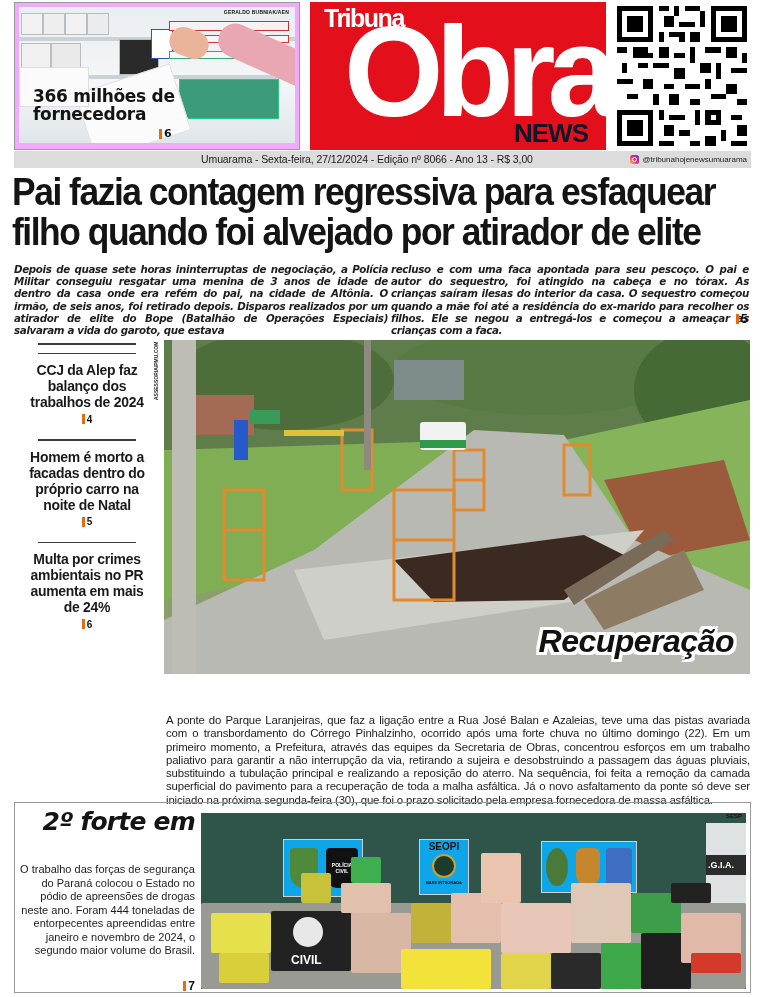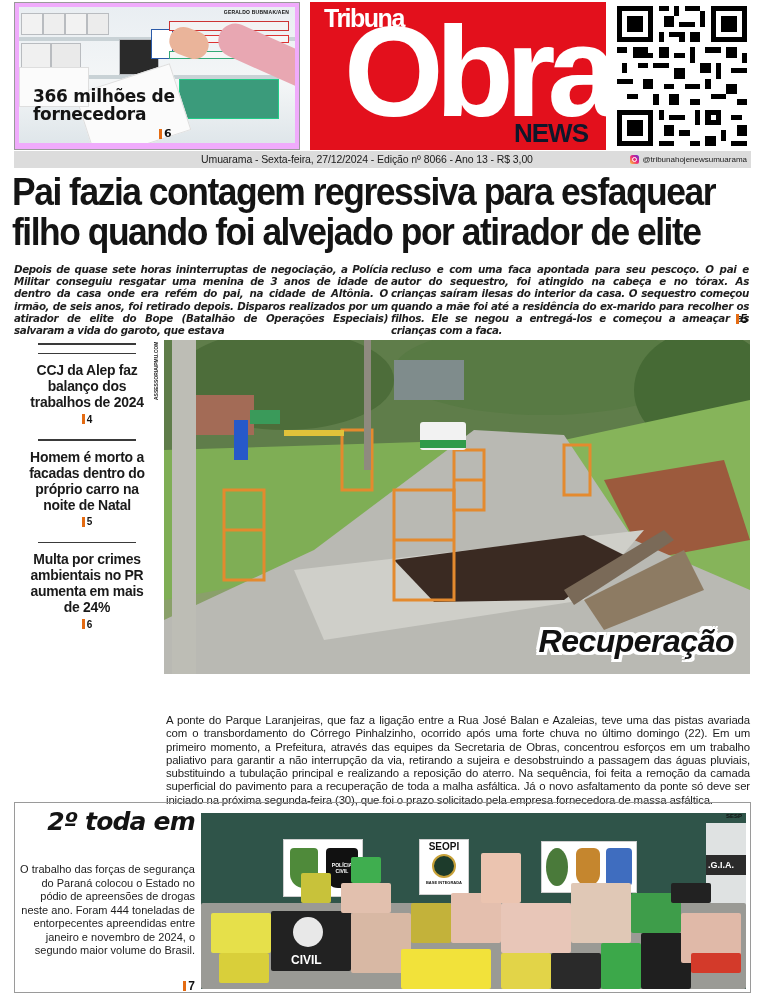--- a/index.html
+++ b/index.html
@@ -132,21 +132,21 @@
   .bottom-text {
     position: absolute; left: 4px; top: 60px; width: 176px; text-align: right;
     font-family: "Liberation Sans", sans-serif; font-size: 11px; line-height: 13.5px; color: #1c1c1c;
   }
   .bottom-ref { position: absolute; right: 555px; top: 176px; font-size: 12px; }
   .bottom-photo {
     position: absolute; left: 186px; top: 10px; width: 545px; height: 176px; overflow: hidden;
     background: #2f5449;
   }
   .bottom-credit { position: absolute; right: 4px; top: 0px; font-size: 6px; font-weight: bold; color: #111; }
-  .sign { position: absolute; background: #ffffff; border: 1px solid #cfcfcf; }
+  .sign { position: absolute; background: #0ea5e9; border: 1px solid #cfcfcf; }
   .pkg { position: absolute; border-radius: 2px; }
 </style>
 </head>
 <body>
 
 <div class="teaser-box">
   <div class="teaser-photo">
     <div class="shelf" style="top:30px;"></div>
     <div class="shelf" style="top:68px;"></div>
     <div class="box" style="left:2px;top:6px;width:22px;height:22px;background:#f2f2f2;"></div>
@@ -346,21 +346,21 @@
 
     <polygon points="400,250 500,190 510,200 410,265" fill="#7a6a58"></polygon>
     <polygon points="420,260 520,210 540,250 440,290" fill="#8d7b63"></polygon>
   </svg>
   <span class="feature-overlay">Recuperação</span>
 </div>
 <p class="feature-caption">A ponte do Parque Laranjeiras, que faz a ligação entre a Rua José Balan e Azaleias, teve uma das pistas avariada com o transbordamento do Córrego Pinhalzinho, ocorrido após uma forte chuva no último domingo (22). Em um primeiro momento, a Prefeitura, através das equipes da Secretaria de Obras, concentrou esforços em um trabalho paliativo para garantir a não interrupção da via, retirando a sujeira e desobstruindo a passagem das águas pluviais, substituindo a tubulação principal e realizando a reposição do aterro. Na sequência, foi feita a remoção da camada superficial do pavimento para a recuperação de toda a malha asfáltica. Já o novo asfaltamento da ponte só deve ser iniciado na próxima segunda-feira (30), que foi o prazo solicitado pela empresa fornecedora de massa asfáltica.</p>
 
 <div class="bottom-box">
   <div class="bottom-title">
-    <div>2º toda em</div>
+    <div>2º forte em</div>
   </div>
   <p class="bottom-text">O trabalho das forças de segurança do Paraná colocou o Estado no pódio de apreensões de drogas neste ano. Foram 444 toneladas de entorpecentes apreendidas entre janeiro e novembro de 2024, o segundo maior volume do Brasil.</p>
   <span class="page-ref bottom-ref">
     <span class="bar"></span>
     <span>7</span>
   </span>
   <div class="bottom-photo">
     <span class="bottom-credit">SESP</span>
 
     <div style="position:absolute;right:0;top:10px;width:40px;height:120px;background:#dfe2e2;"></div>

